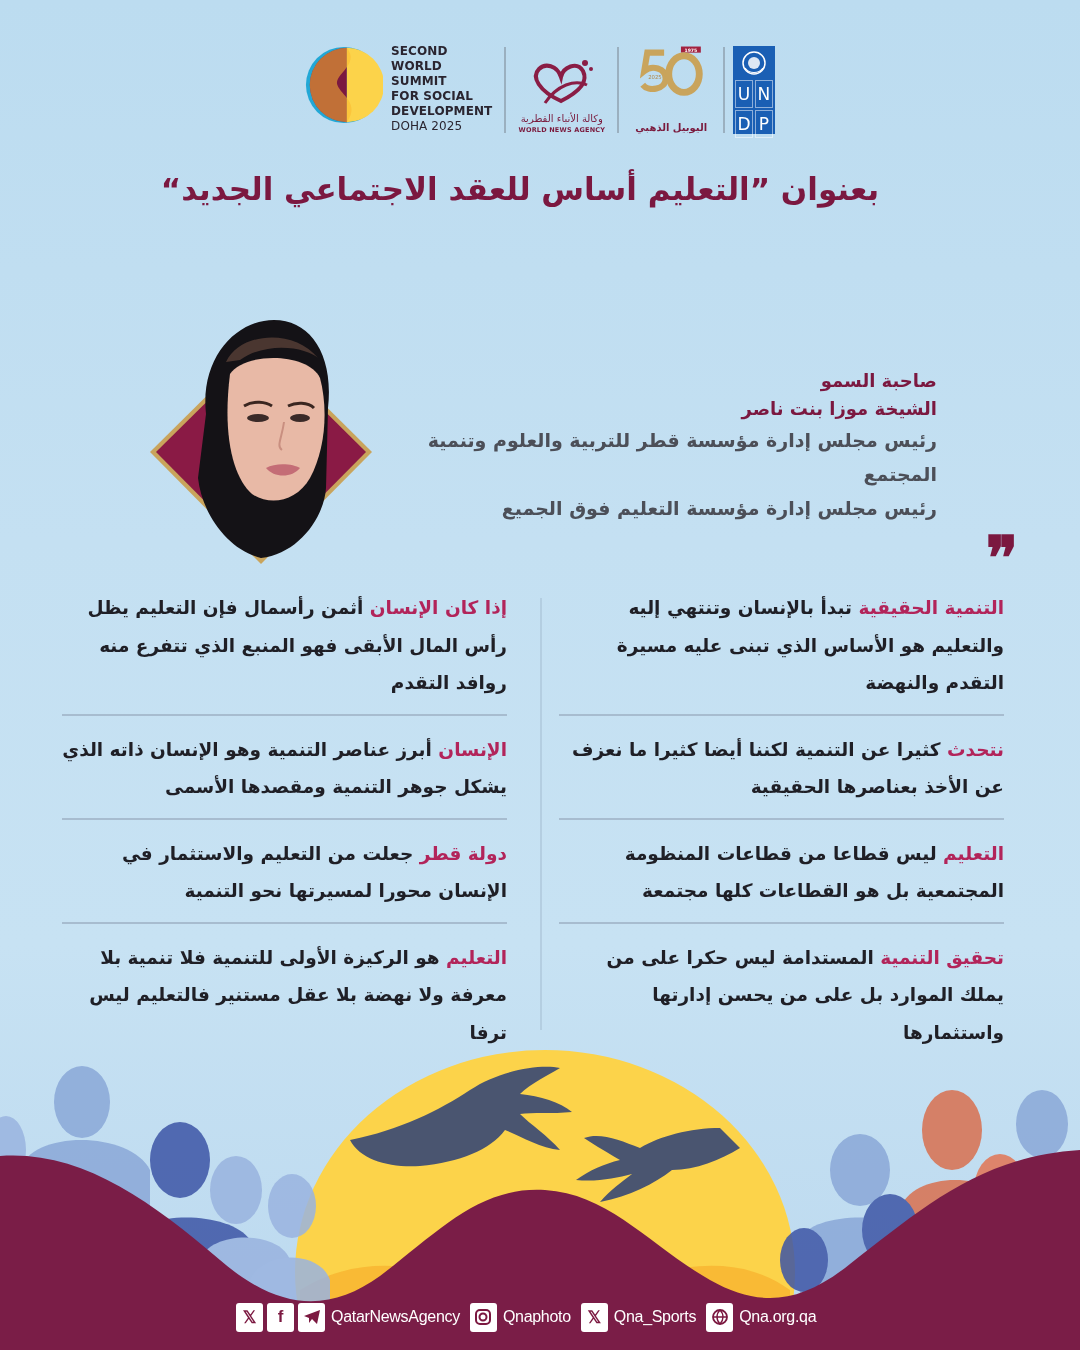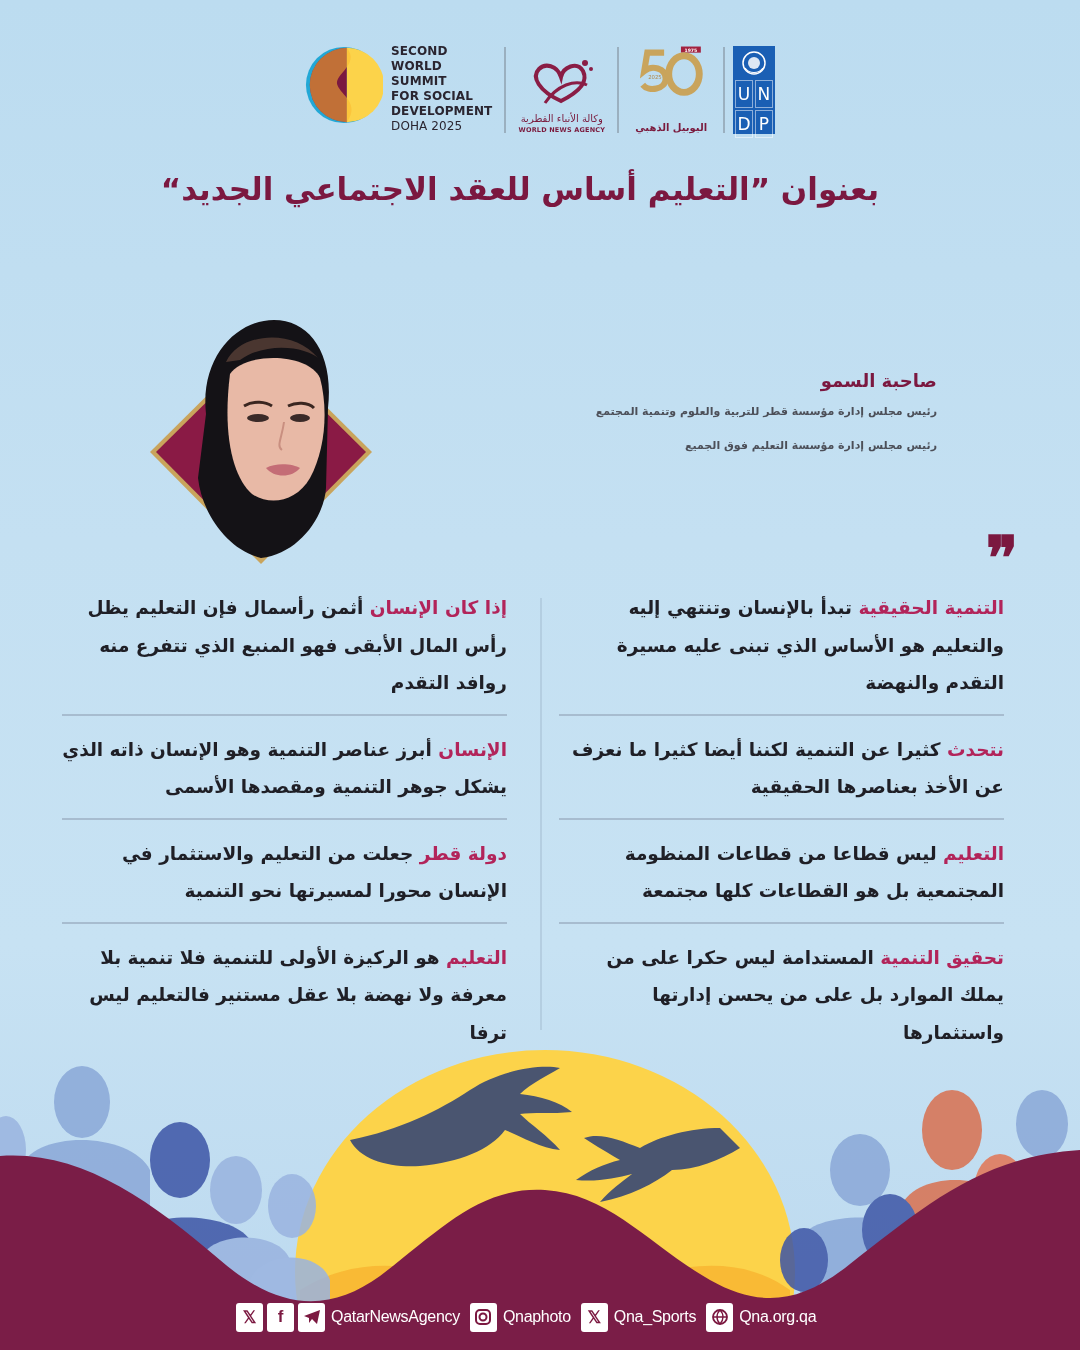--- a/index.html
+++ b/index.html
@@ -53,21 +53,21 @@
   
   .portrait {
     position: absolute; left: 148px; top: 318px; width: 226px; height: 248px;
   }
   .profile-text {
     position: absolute; top: 355px; right: 143px; width: 560px;
     direction: rtl; text-align: right; margin-top: 12px;
   }
   .profile-title { font-weight: bold; font-size: 18px; line-height: 28px; color: #7b1840; }
   .profile-name { font-weight: bold; font-size: 18px; line-height: 28px; color: #7b1840; }
-  .profile-role { font-size: 11px; line-height: 34px; color: #4c4f58; font-weight: bold; }
+  .profile-role { font-size: 19px; line-height: 34px; color: #4c4f58; font-weight: bold; }
 
   
   .quote-mark {
     position: absolute; right: 62px; top: 528px; color: #7b1840;
     font-family: "DejaVu Serif", serif; font-weight: bold; font-size: 60px; line-height: 60px;
   }
 
   
   .col {
     position: absolute; top: 586px; width: 445px; direction: rtl; text-align: right;
@@ -178,20 +178,21 @@
   <ellipse cx="152" cy="100" rx="10" ry="4" fill="#3a2a28"></ellipse>
   <path d="M96 88 C106 82 118 84 124 88" stroke="#3a2620" stroke-width="3" fill="none"></path>
   <path d="M140 88 C148 84 160 84 166 90" stroke="#3a2620" stroke-width="3" fill="none"></path>
 
   <path d="M136 104 C134 120 128 128 134 132" stroke="#c98f80" stroke-width="2" fill="none"></path>
   <path d="M118 150 C128 144 146 146 152 150 C144 160 126 160 118 150 Z" fill="#c46d76"></path>
 </svg>
 
 <div class="profile-text">
   <div class="profile-title">صاحبة السمو</div>
+  <div class="profile-name">الشيخة موزا بنت ناصر</div>
   <div class="profile-role">رئيس مجلس إدارة مؤسسة قطر للتربية والعلوم وتنمية المجتمع</div>
   <div class="profile-role">رئيس مجلس إدارة مؤسسة التعليم فوق الجميع</div>
 </div>
 
 <div class="quote-mark">❞</div>
 
 <div class="col col-right">
   <div class="quote">
     <span class="hl">التنمية الحقيقية</span><span> تبدأ بالإنسان وتنتهي إليه والتعليم هو الأساس الذي تبنى عليه مسيرة التقدم والنهضة</span>
   </div>

